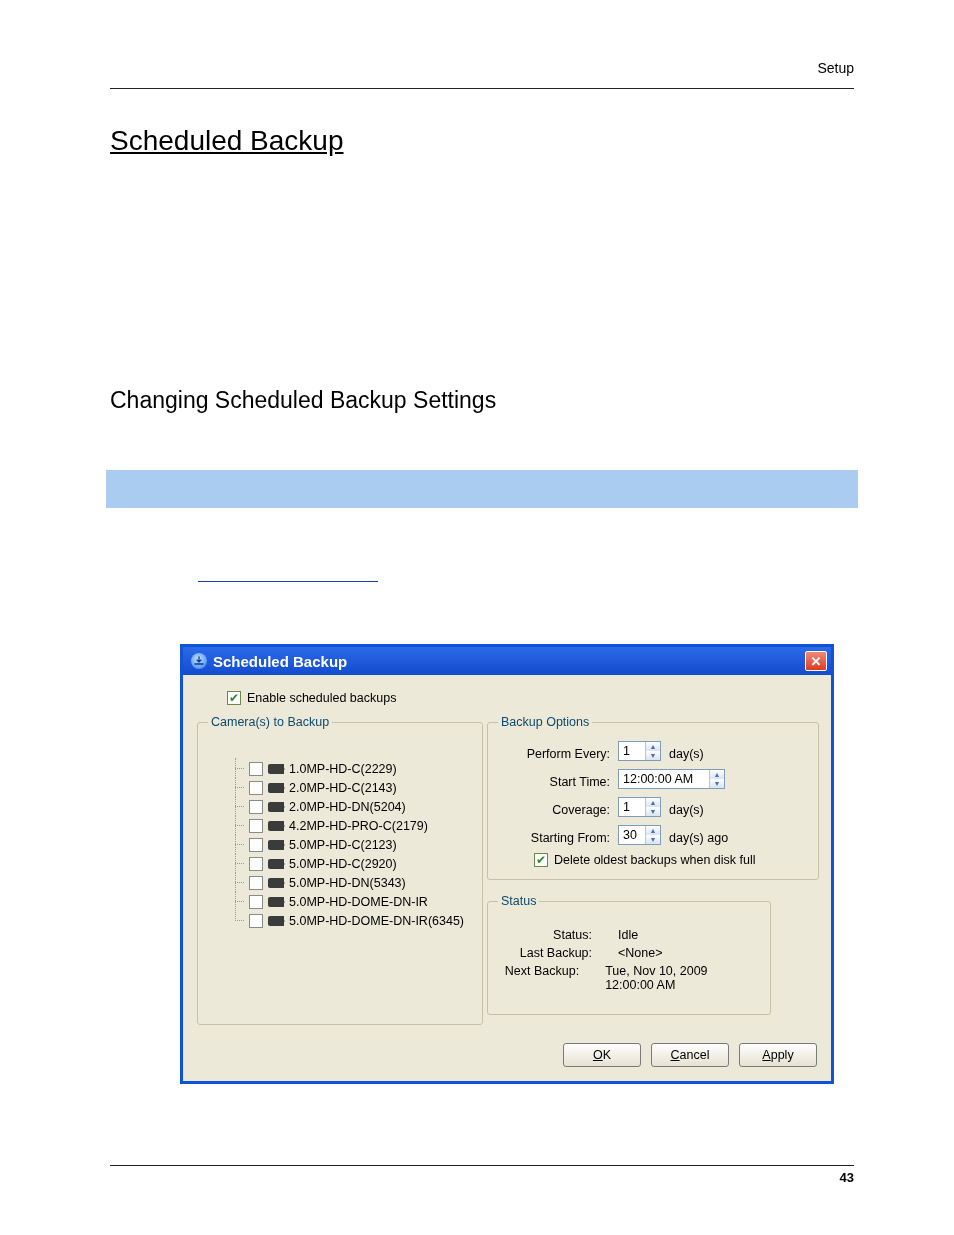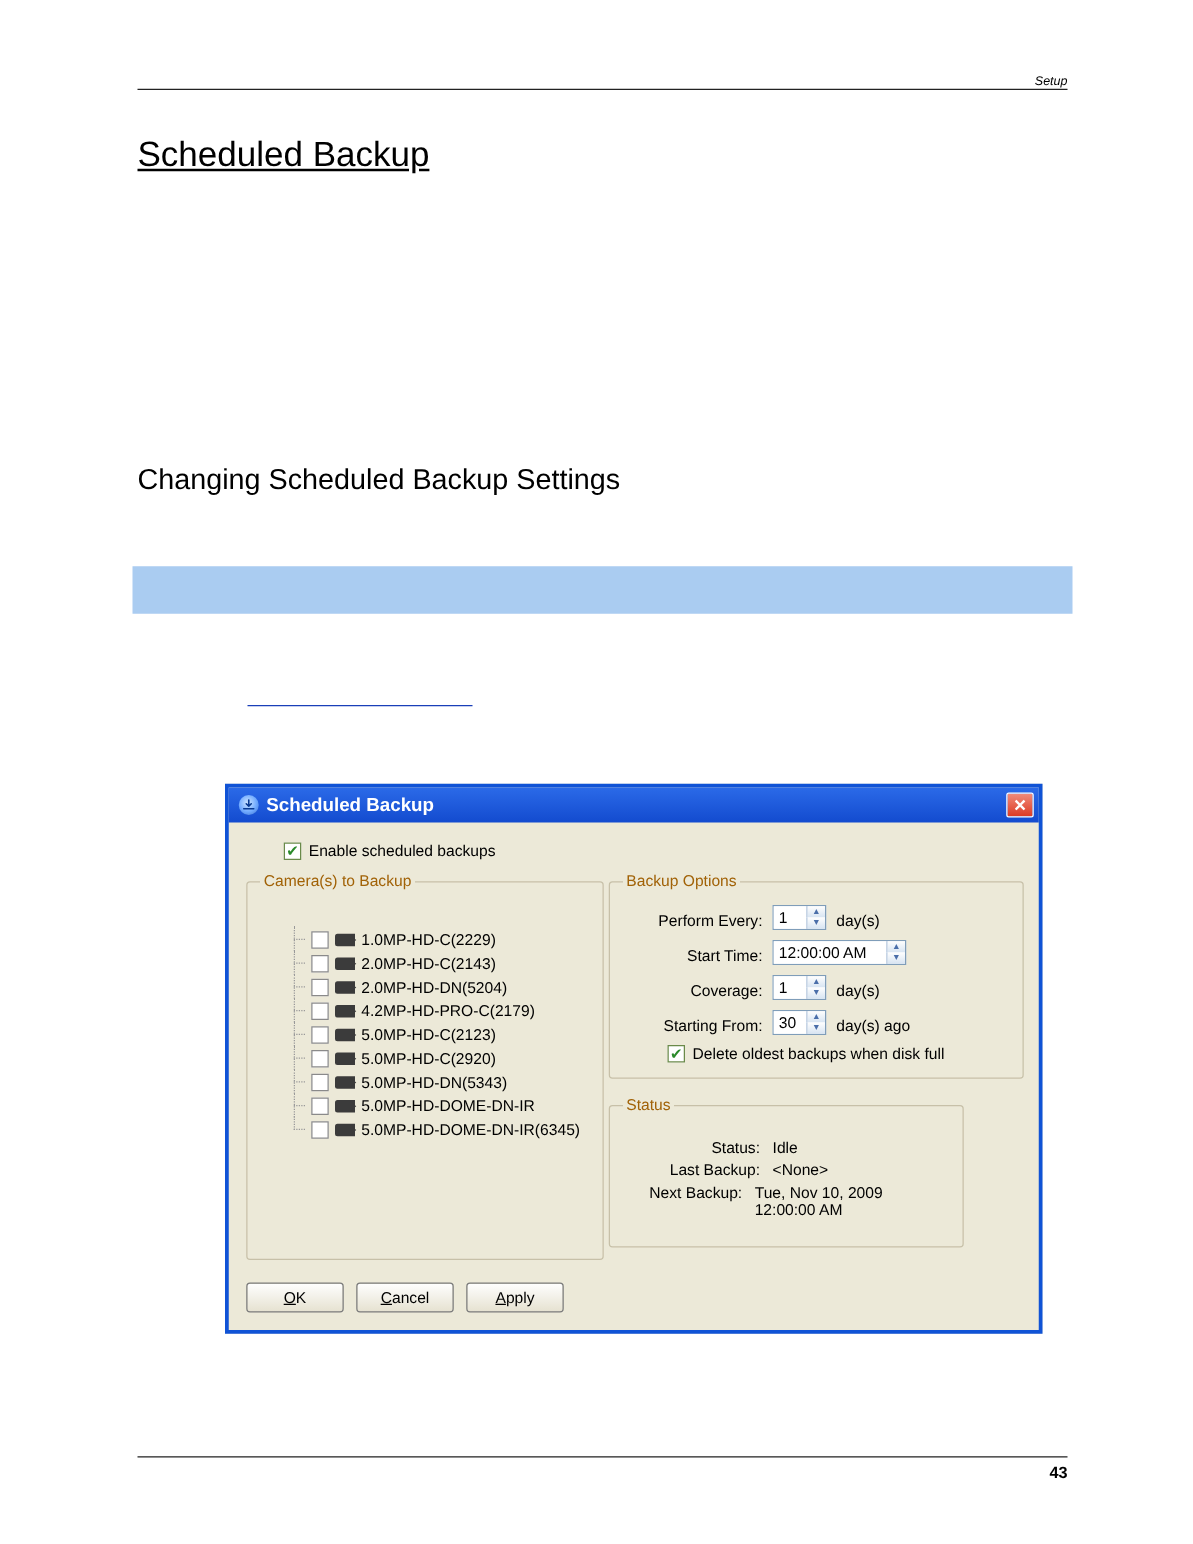--- a/index.html
+++ b/index.html
@@ -10,24 +10,23 @@
     background: #fff;
     width: 954px;
   }
   .page {
     padding: 60px 100px 40px 110px;
     position: relative;
     min-height: 1235px;
   }
   .header-right {
     text-align: right;
-    font-style: italic;
-    font-size: 10px;
+    font-size: 14px;
     border-bottom: 1px solid #222;
-    padding-bottom: 0;
+    padding-bottom: 12px;
     margin-bottom: 36px;
   }
   .h1 {
     font-family: "Century Gothic", "Apple Gothic", Futura, Arial, sans-serif;
     font-size: 28px;
     font-weight: 400;
     text-decoration: underline;
     margin-bottom: 230px;
   }
   .h2 {
@@ -108,21 +107,21 @@
     color: #2a8a2a; font-size: 12px; line-height: 1;
   }
   .chk.empty { border-color: #8a8a8a; color: transparent; }
   .columns { display: flex; gap: 4px; }
   fieldset {
     border: 1px solid #c7c0a8;
     border-radius: 3px;
     padding: 12px 10px 12px 10px;
     margin: 0;
   }
-  legend { color: #a16207; font-size: 12.5px; padding: 0 3px; }
+  legend { color: #0c4a6e; font-size: 12.5px; padding: 0 3px; }
   .fs-cameras { width: 294px; height: 310px; }
   .fs-options { width: 332px; }
   .fs-status { width: 284px; margin-top: 14px; }
 
   .tree { padding: 18px 8px 8px 18px; }
   .tree-row { display: flex; align-items: center; gap: 5px; height: 19px; white-space: nowrap; }
   .tree-line {
     width: 18px; height: 19px; position: relative;
   }
   .tree-line::before {
@@ -152,23 +151,23 @@
   .spin-btns span {
     flex: 1; background: linear-gradient(#fefefe,#d7e4f2);
     border-left: 1px solid #b5c7de; font-size: 7px; line-height: 1;
     display: flex; align-items: center; justify-content: center; color: #4a6ea9;
   }
   .suffix { margin-left: 8px; }
   .delete-row { display: flex; align-items: center; gap: 6px; margin-left: 36px; margin-top: 2px; }
 
   .status-grid { padding: 8px 4px 6px 4px; }
   .status-row { display: flex; margin-bottom: 4px; }
-  .status-label { width: 116px; text-align: right; padding-right: 10px; }
-
-  .button-row { display: flex; gap: 10px; padding: 12px 14px 14px 14px; }
+  .status-label { width: 116px; text-align: right; padding-right: 26px; }
+
+  .button-row { display: flex; justify-content: flex-end; gap: 10px; padding: 12px 14px 14px 14px; }
   .btn {
     min-width: 78px; height: 24px;
     background: linear-gradient(#fefefe, #e6e2d1);
     border: 1px solid #7a7a7a; border-radius: 3px;
     font-family: inherit; font-size: 12.5px; cursor: pointer;
     padding: 0 10px;
   }
   .btn .u { text-decoration: underline; }
 </style>
 </head>

